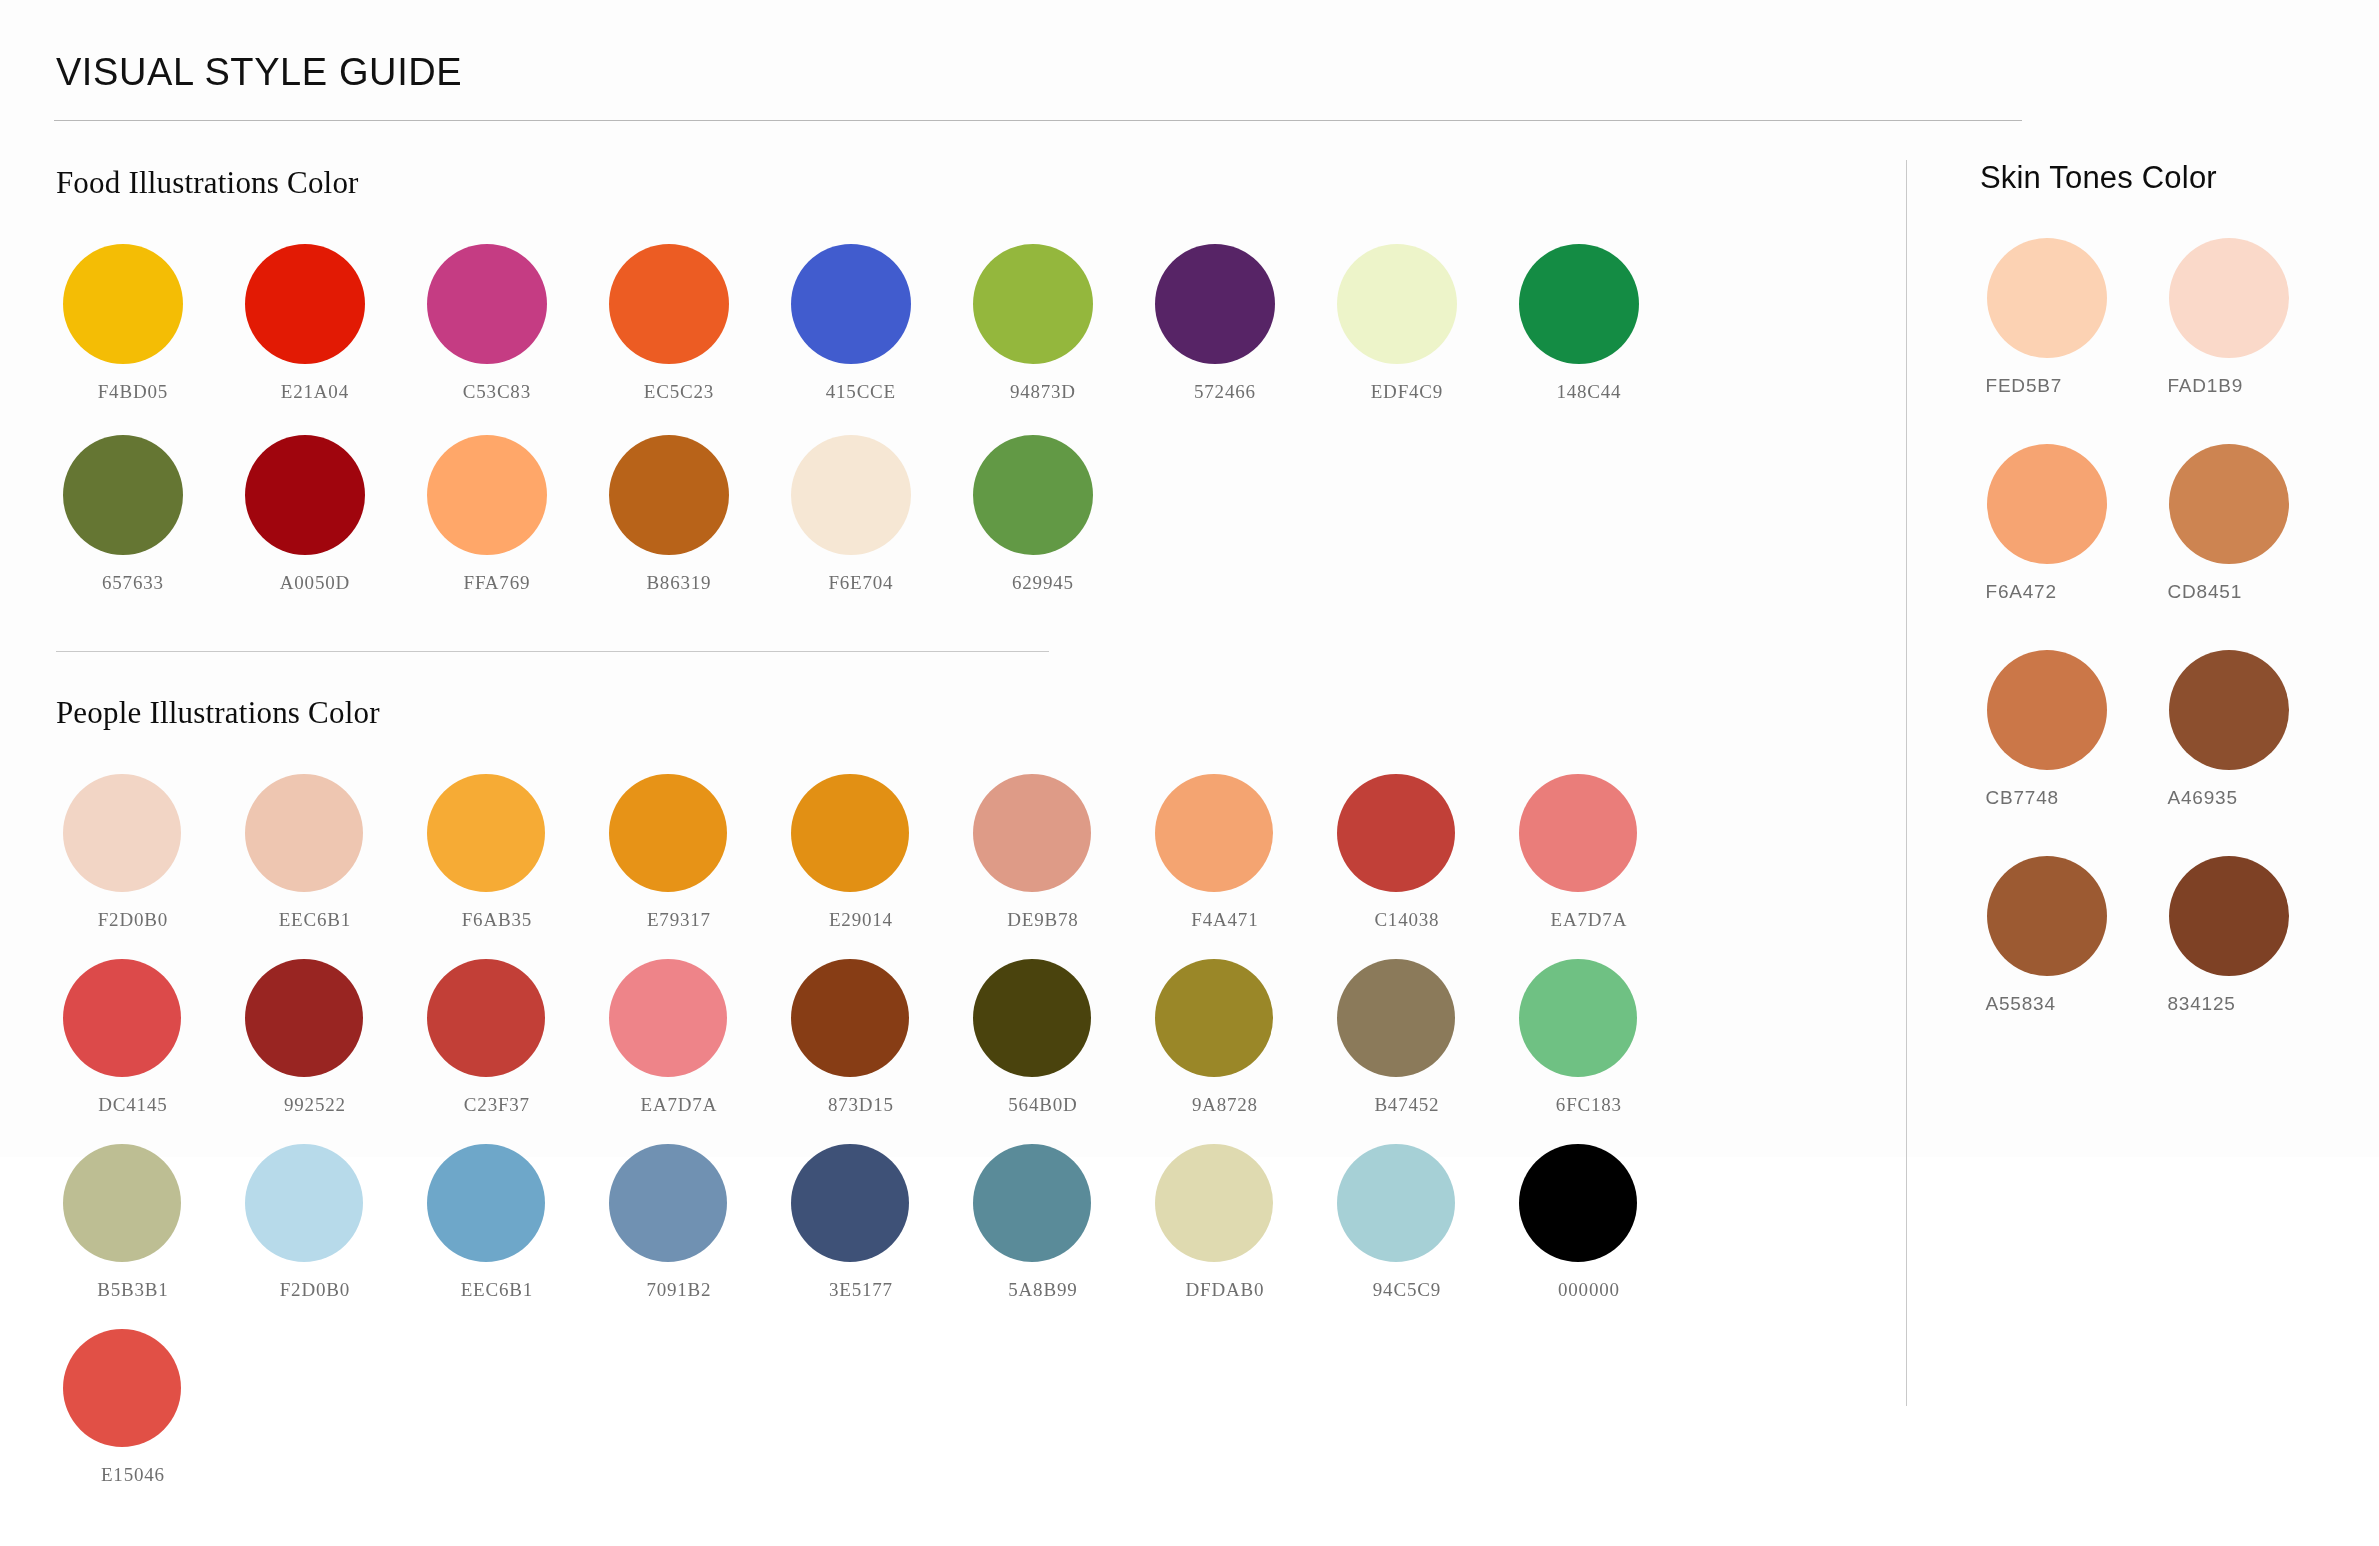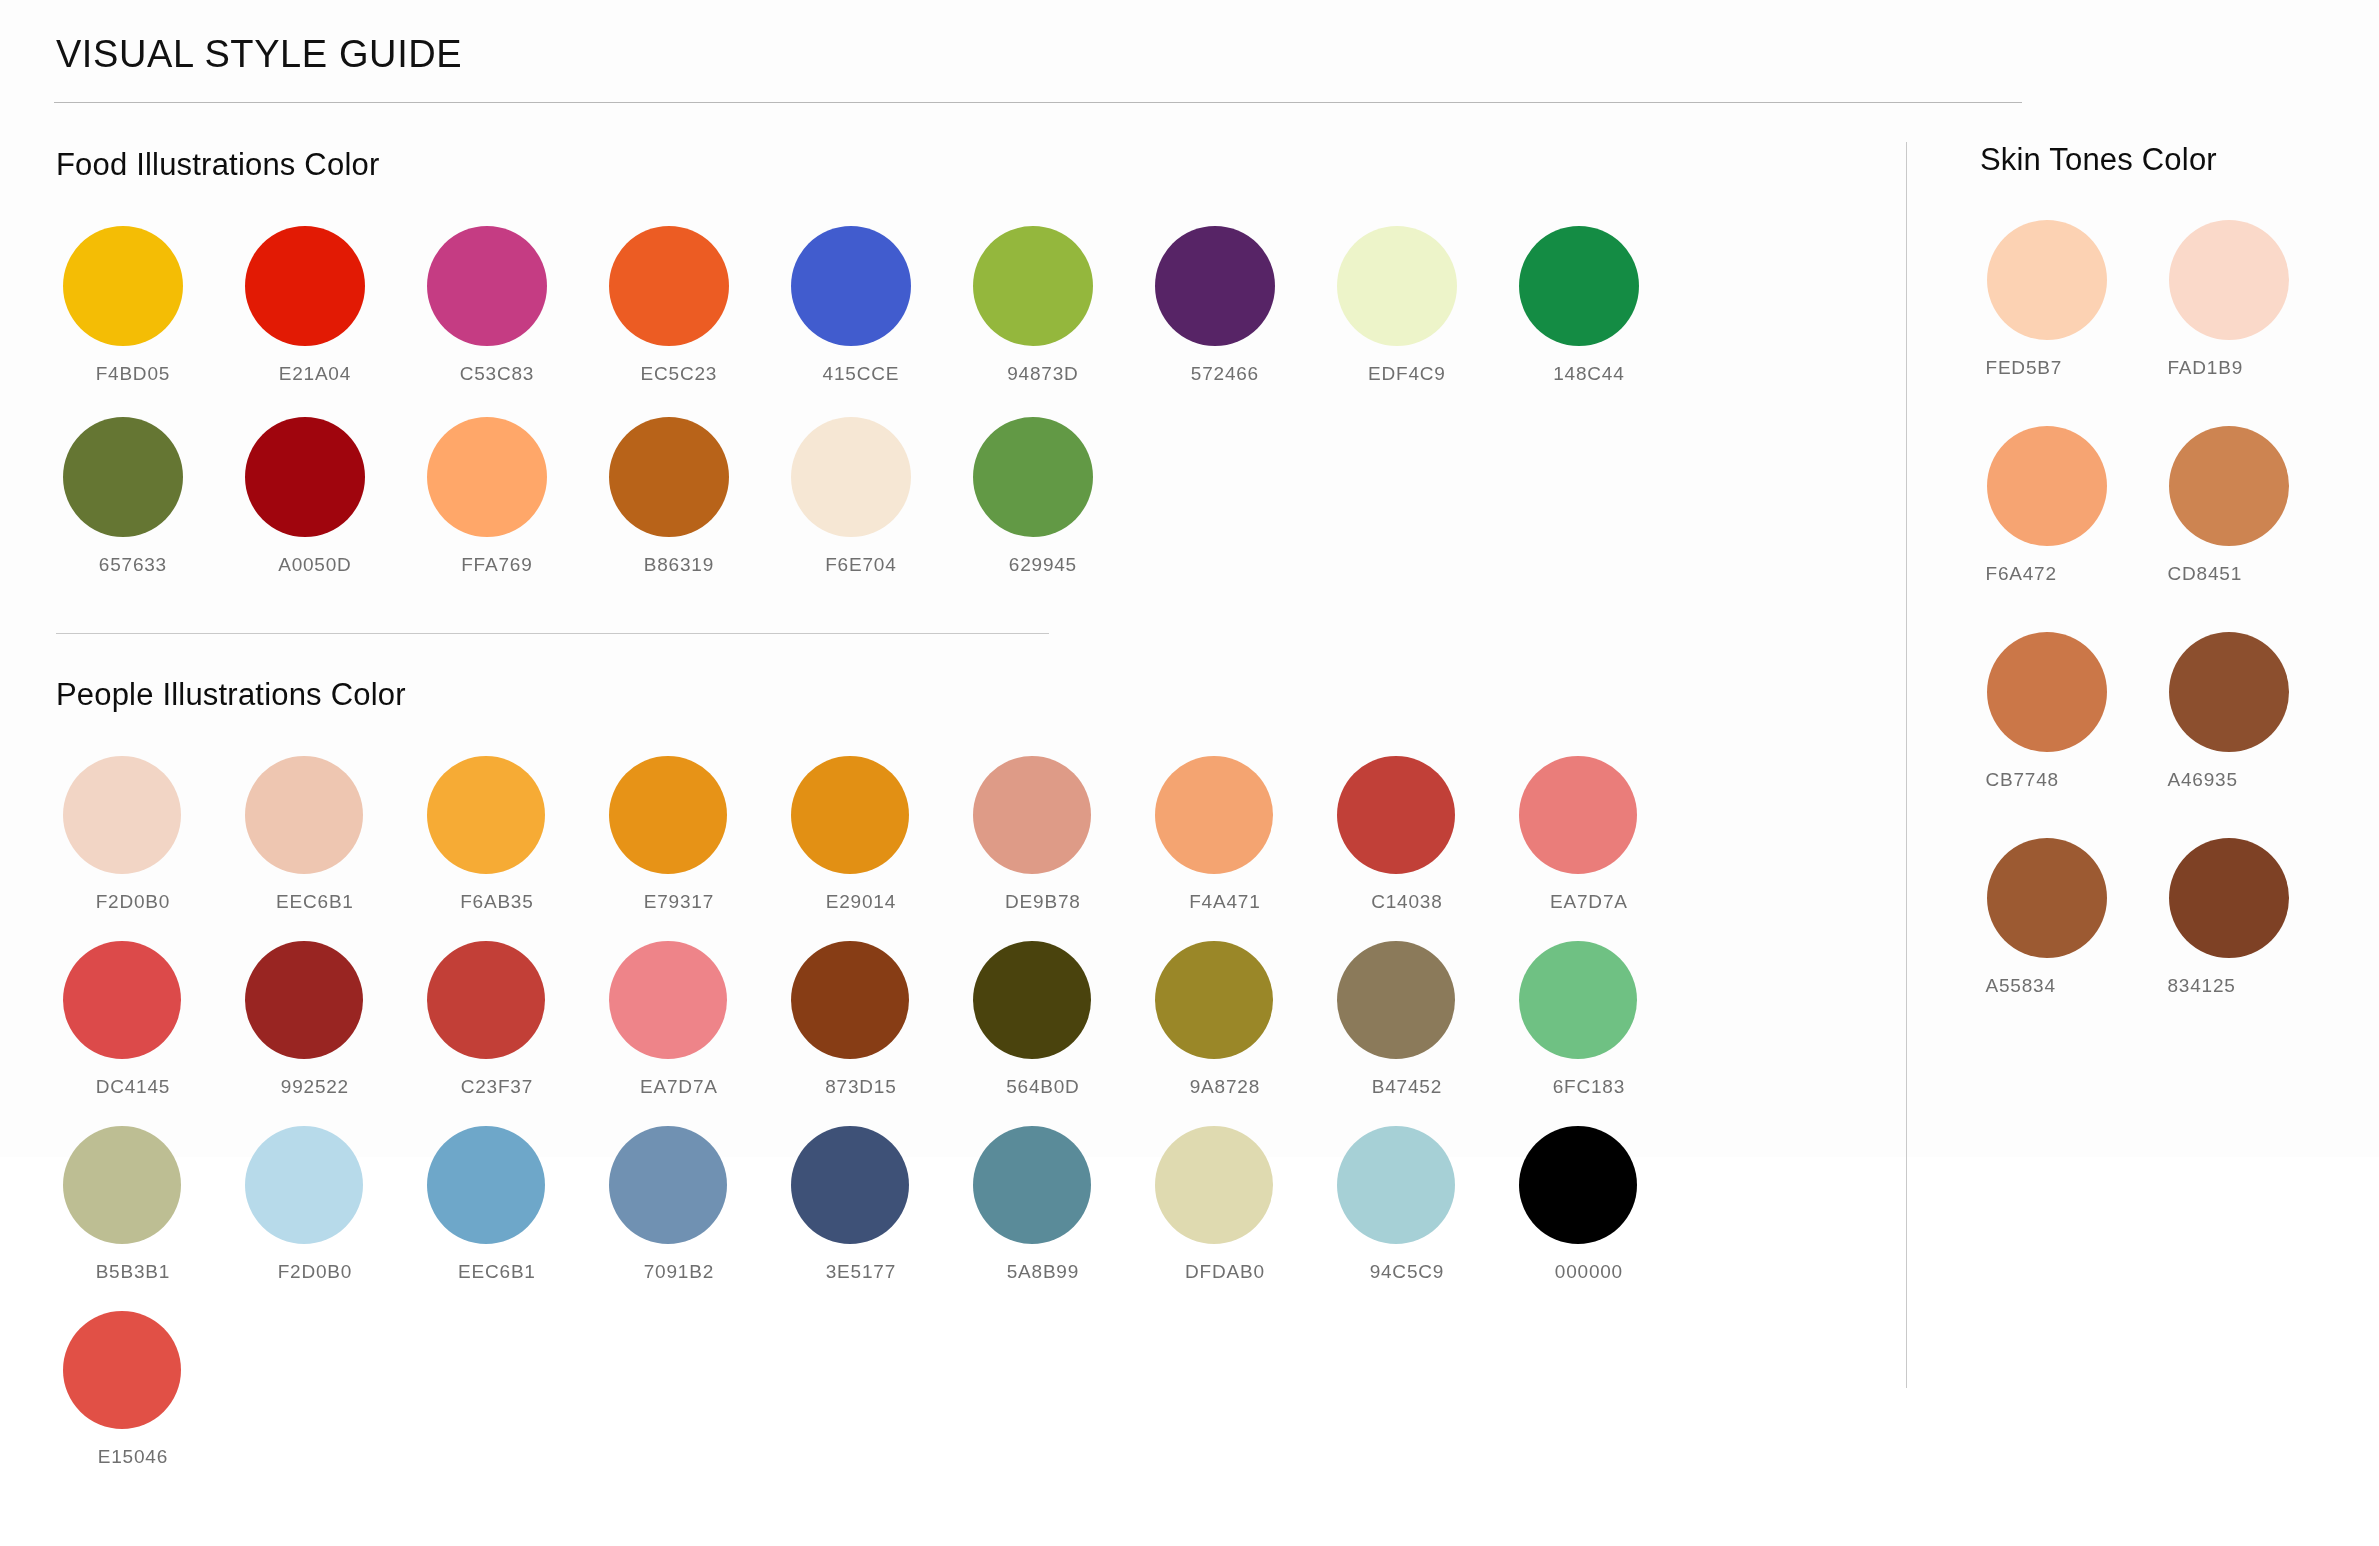--- a/index.html
+++ b/index.html
@@ -10,21 +10,21 @@
     background: #ffffff;
     font-family: "Liberation Sans", sans-serif;
     overflow: hidden;
   }
 
   .page {
     position: relative;
     width: 2380px;
     height: 1157px;
     background: #fdfdfd;
-    padding: 34px 54px 0 54px;
+    padding: 52px 54px 0 54px;
   }
 
   
   .page-title {
     font-size: 38px;
     font-weight: 500;
     letter-spacing: 0.6px;
     color: #111111;
     line-height: 1.1;
     padding-left: 1.9px;
@@ -41,20 +41,21 @@
   .columns {
     display: flex;
     margin-top: 39px;
     position: relative;
   }
 
   .col-left {
     width: 1785px;
     flex: 0 0 1785px;
     padding-left: 1.9px;
+    font-family: Liberation Serif, serif;
   }
 
   .v-divider {
     width: 0.9px;
     background: #c9c9c9;
     margin-left: 67px;
     height: 1246px;
     flex: 0 0 0.9px;
   }
 

